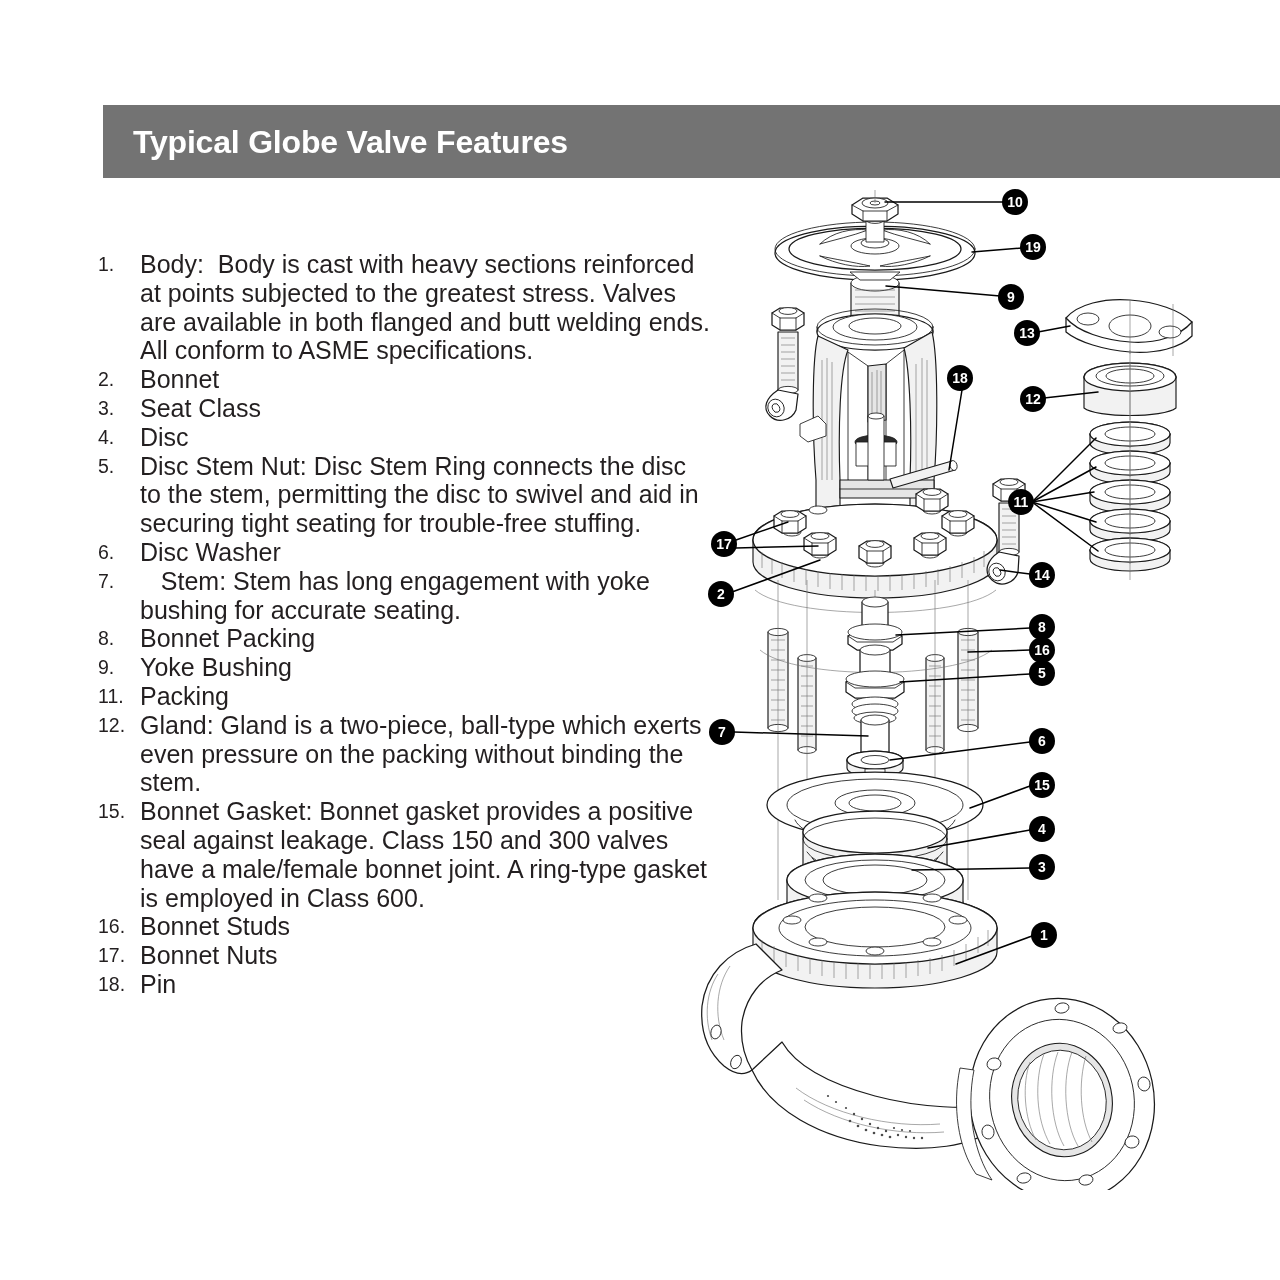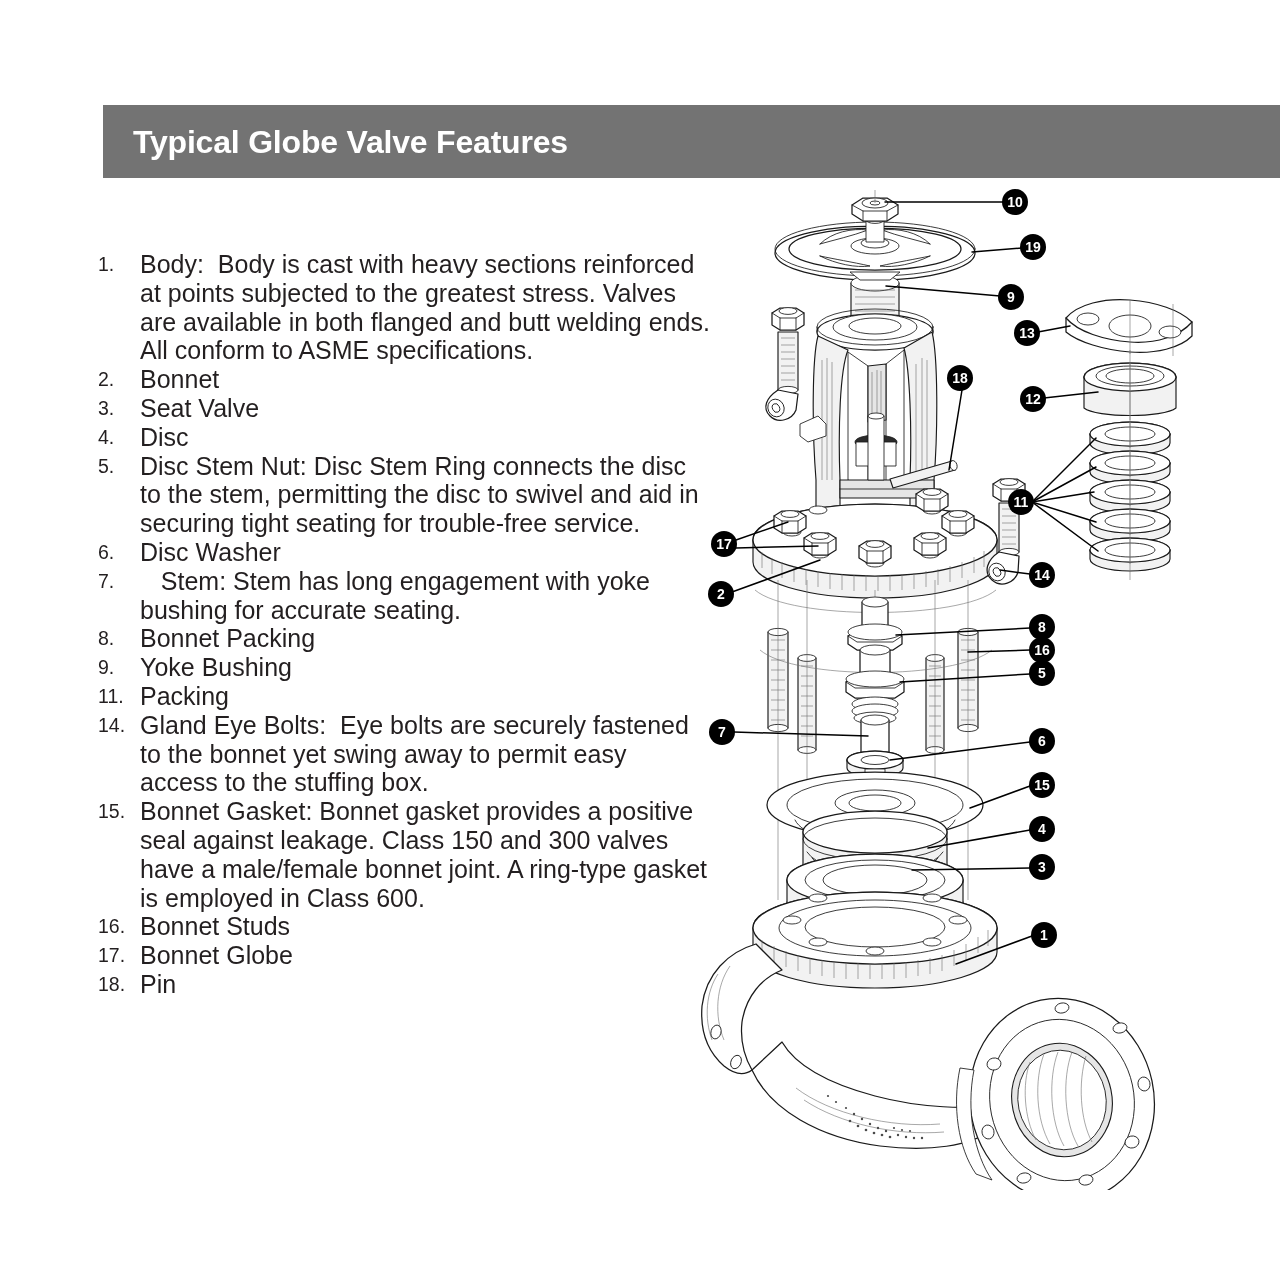--- a/index.html
+++ b/index.html
@@ -100,29 +100,29 @@
     <div class="feature-item">
       <div class="feature-num">1.</div>
       <div class="feature-text">Body:  Body is cast with heavy sections reinforced at points subjected to the greatest stress. Valves are available in both flanged and butt welding ends. All conform to ASME specifications.</div>
     </div>
     <div class="feature-item">
       <div class="feature-num">2.</div>
       <div class="feature-text">Bonnet</div>
     </div>
     <div class="feature-item">
       <div class="feature-num">3.</div>
-      <div class="feature-text">Seat Valve</div>
+      <div class="feature-text">Seat Class</div>
     </div>
     <div class="feature-item">
       <div class="feature-num">4.</div>
       <div class="feature-text">Disc</div>
     </div>
     <div class="feature-item">
       <div class="feature-num">5.</div>
-      <div class="feature-text">Disc Stem Nut: Disc Stem Ring connects the disc to the stem, permitting the disc to swivel and aid in securing tight seating for trouble-free service.</div>
+      <div class="feature-text">Disc Stem Nut: Disc Stem Ring connects the disc to the stem, permitting the disc to swivel and aid in securing tight seating for trouble-free stuffing.</div>
     </div>
     <div class="feature-item">
       <div class="feature-num">6.</div>
       <div class="feature-text">Disc Washer</div>
     </div>
     <div class="feature-item">
       <div class="feature-num">7.</div>
       <div class="feature-text">   Stem: Stem has long engagement with yoke bushing for accurate seating.</div>
     </div>
     <div class="feature-item">
@@ -131,34 +131,34 @@
     </div>
     <div class="feature-item">
       <div class="feature-num">9.</div>
       <div class="feature-text">Yoke Bushing</div>
     </div>
     <div class="feature-item">
       <div class="feature-num">11.</div>
       <div class="feature-text">Packing</div>
     </div>
     <div class="feature-item">
-      <div class="feature-num">14.</div>
-      <div class="feature-text">Gland Eye Bolts:  Eye bolts are securely fastened to the bonnet yet swing away to permit easy access to the stuffing box.</div>
+      <div class="feature-num">12.</div>
+      <div class="feature-text">Gland: Gland is a two-piece, ball-type which exerts even pressure on the packing without binding the stem.</div>
     </div>
     <div class="feature-item">
       <div class="feature-num">15.</div>
       <div class="feature-text">Bonnet Gasket: Bonnet gasket provides a positive seal against leakage. Class 150 and 300 valves have a male/female bonnet joint. A ring-type gasket is employed in Class 600.</div>
     </div>
     <div class="feature-item">
       <div class="feature-num">16.</div>
       <div class="feature-text">Bonnet Studs</div>
     </div>
     <div class="feature-item">
       <div class="feature-num">17.</div>
-      <div class="feature-text">Bonnet Globe</div>
+      <div class="feature-text">Bonnet Nuts</div>
     </div>
     <div class="feature-item">
       <div class="feature-num">18.</div>
       <div class="feature-text">Pin</div>
     </div>
   </div>
 
 <div id="illustration">
 <svg viewBox="0 0 520 1010" xmlns="http://www.w3.org/2000/svg">
 

